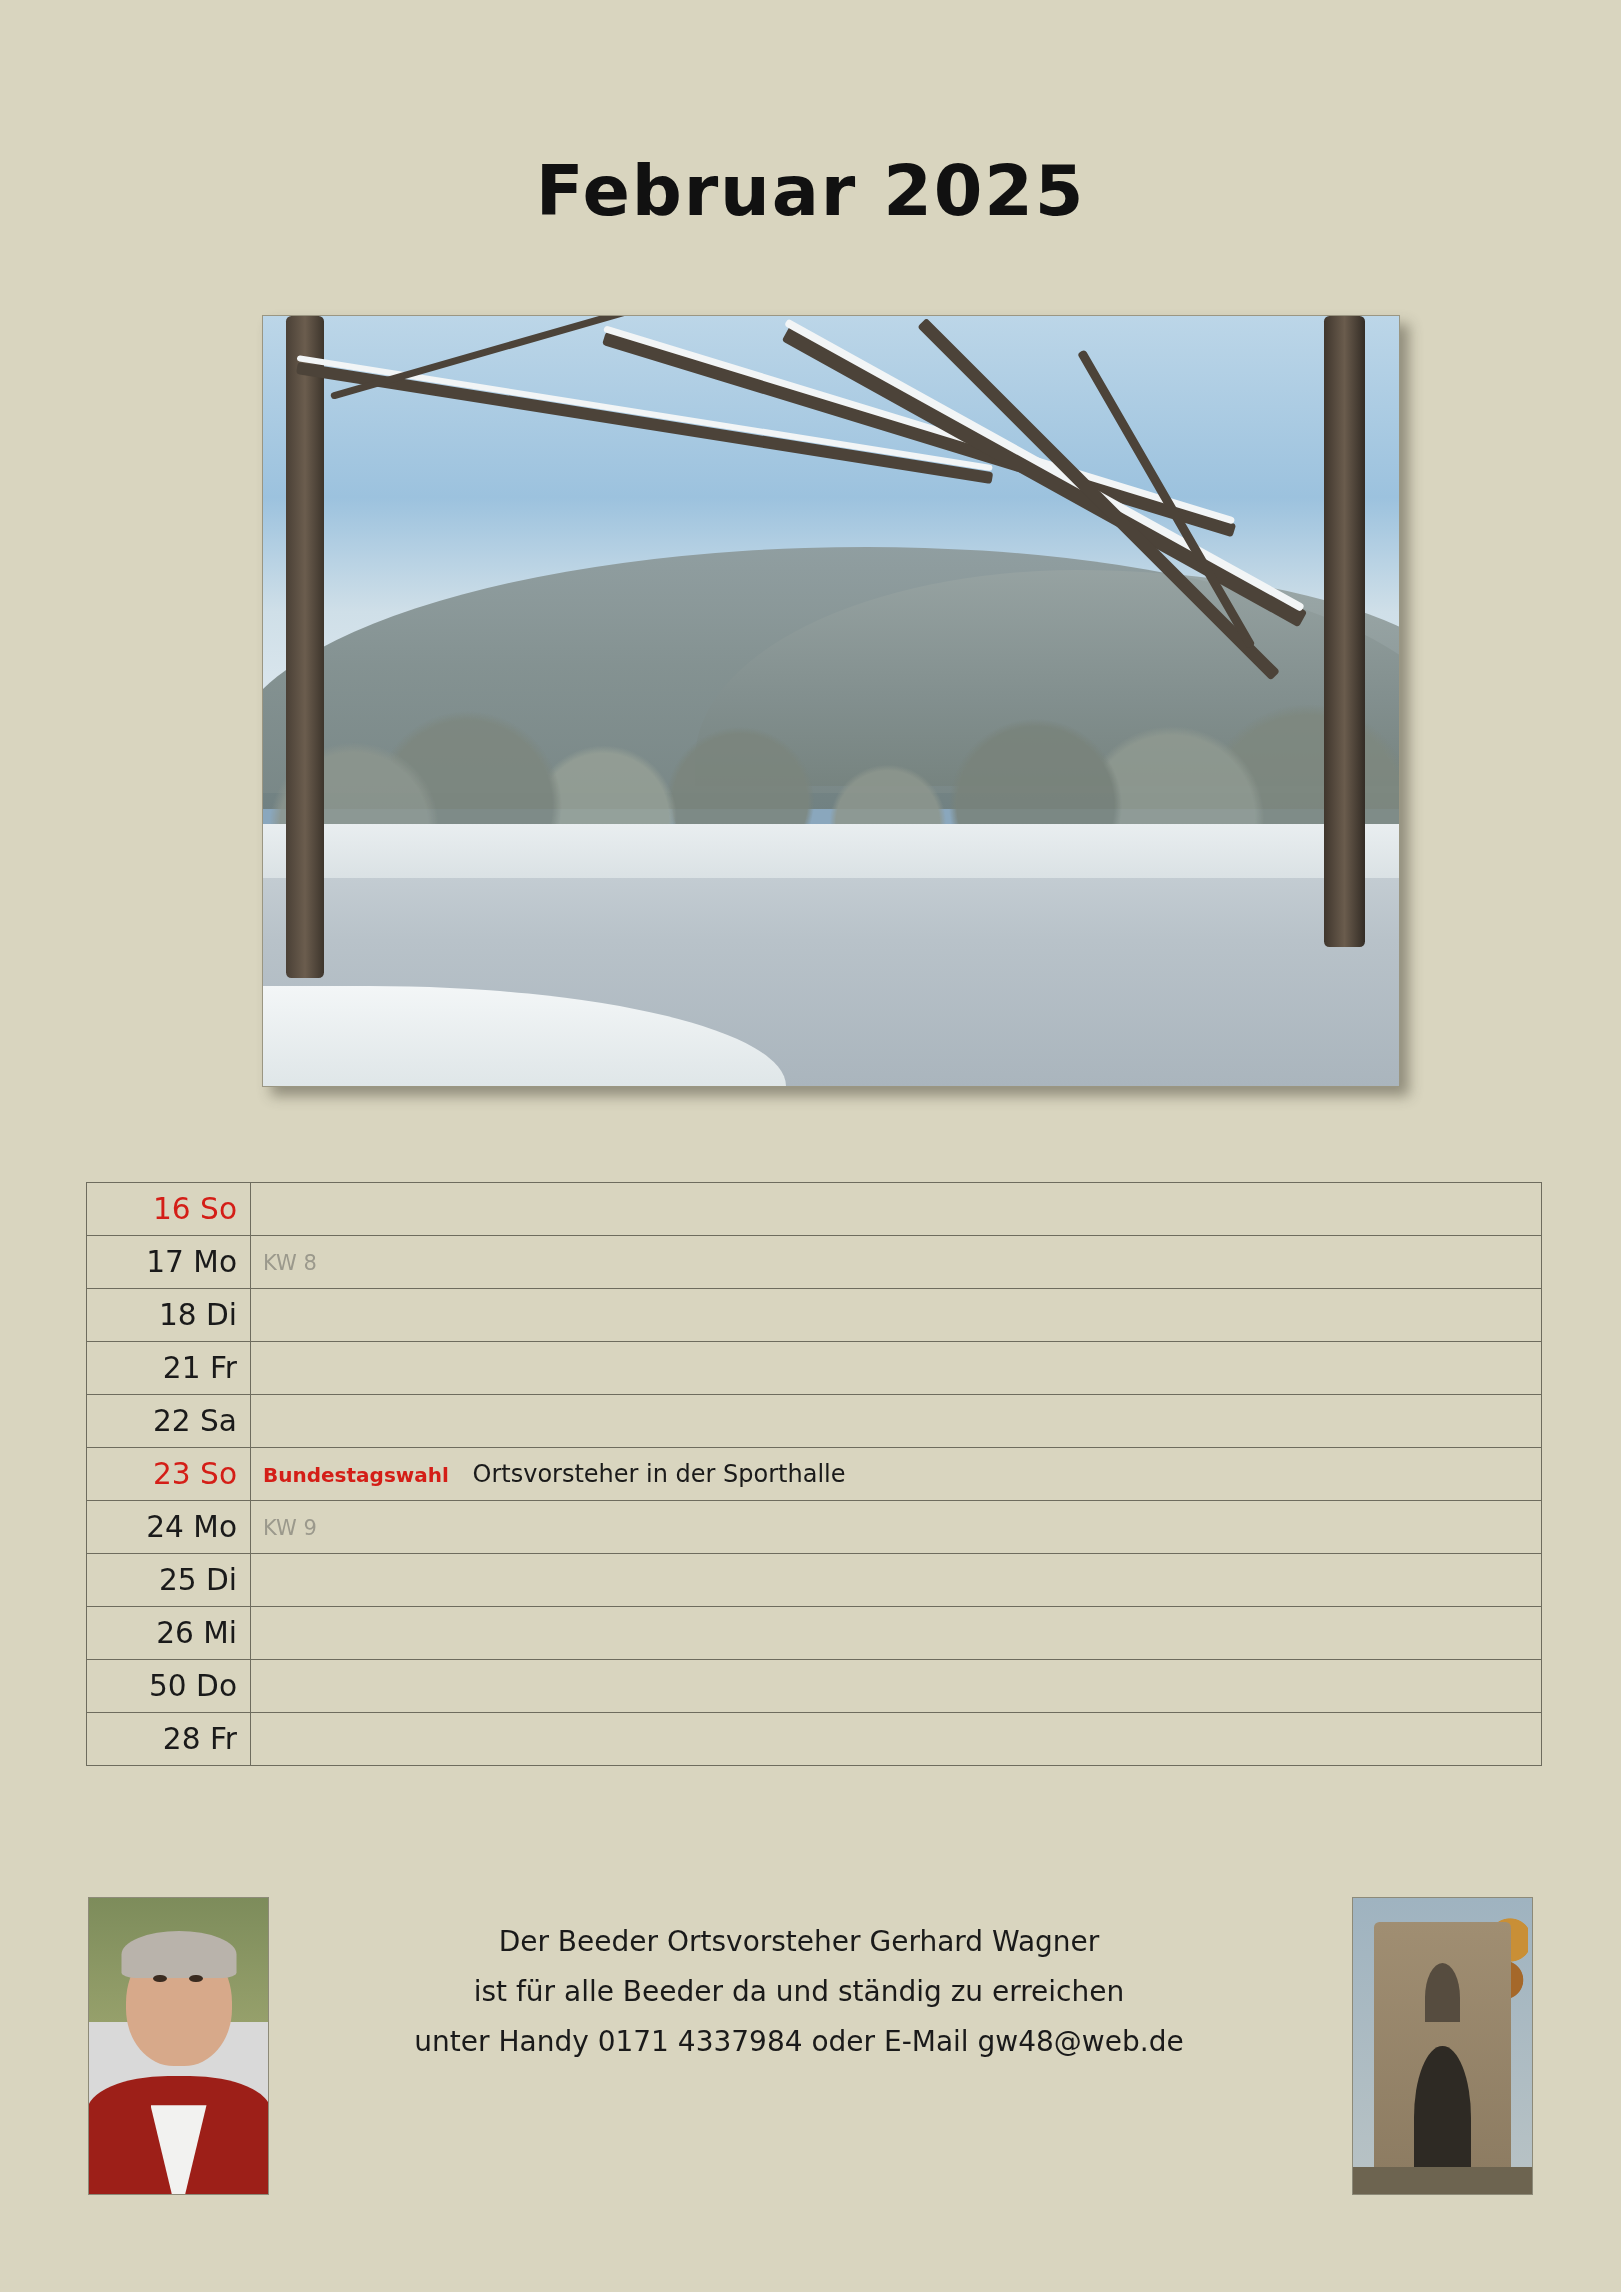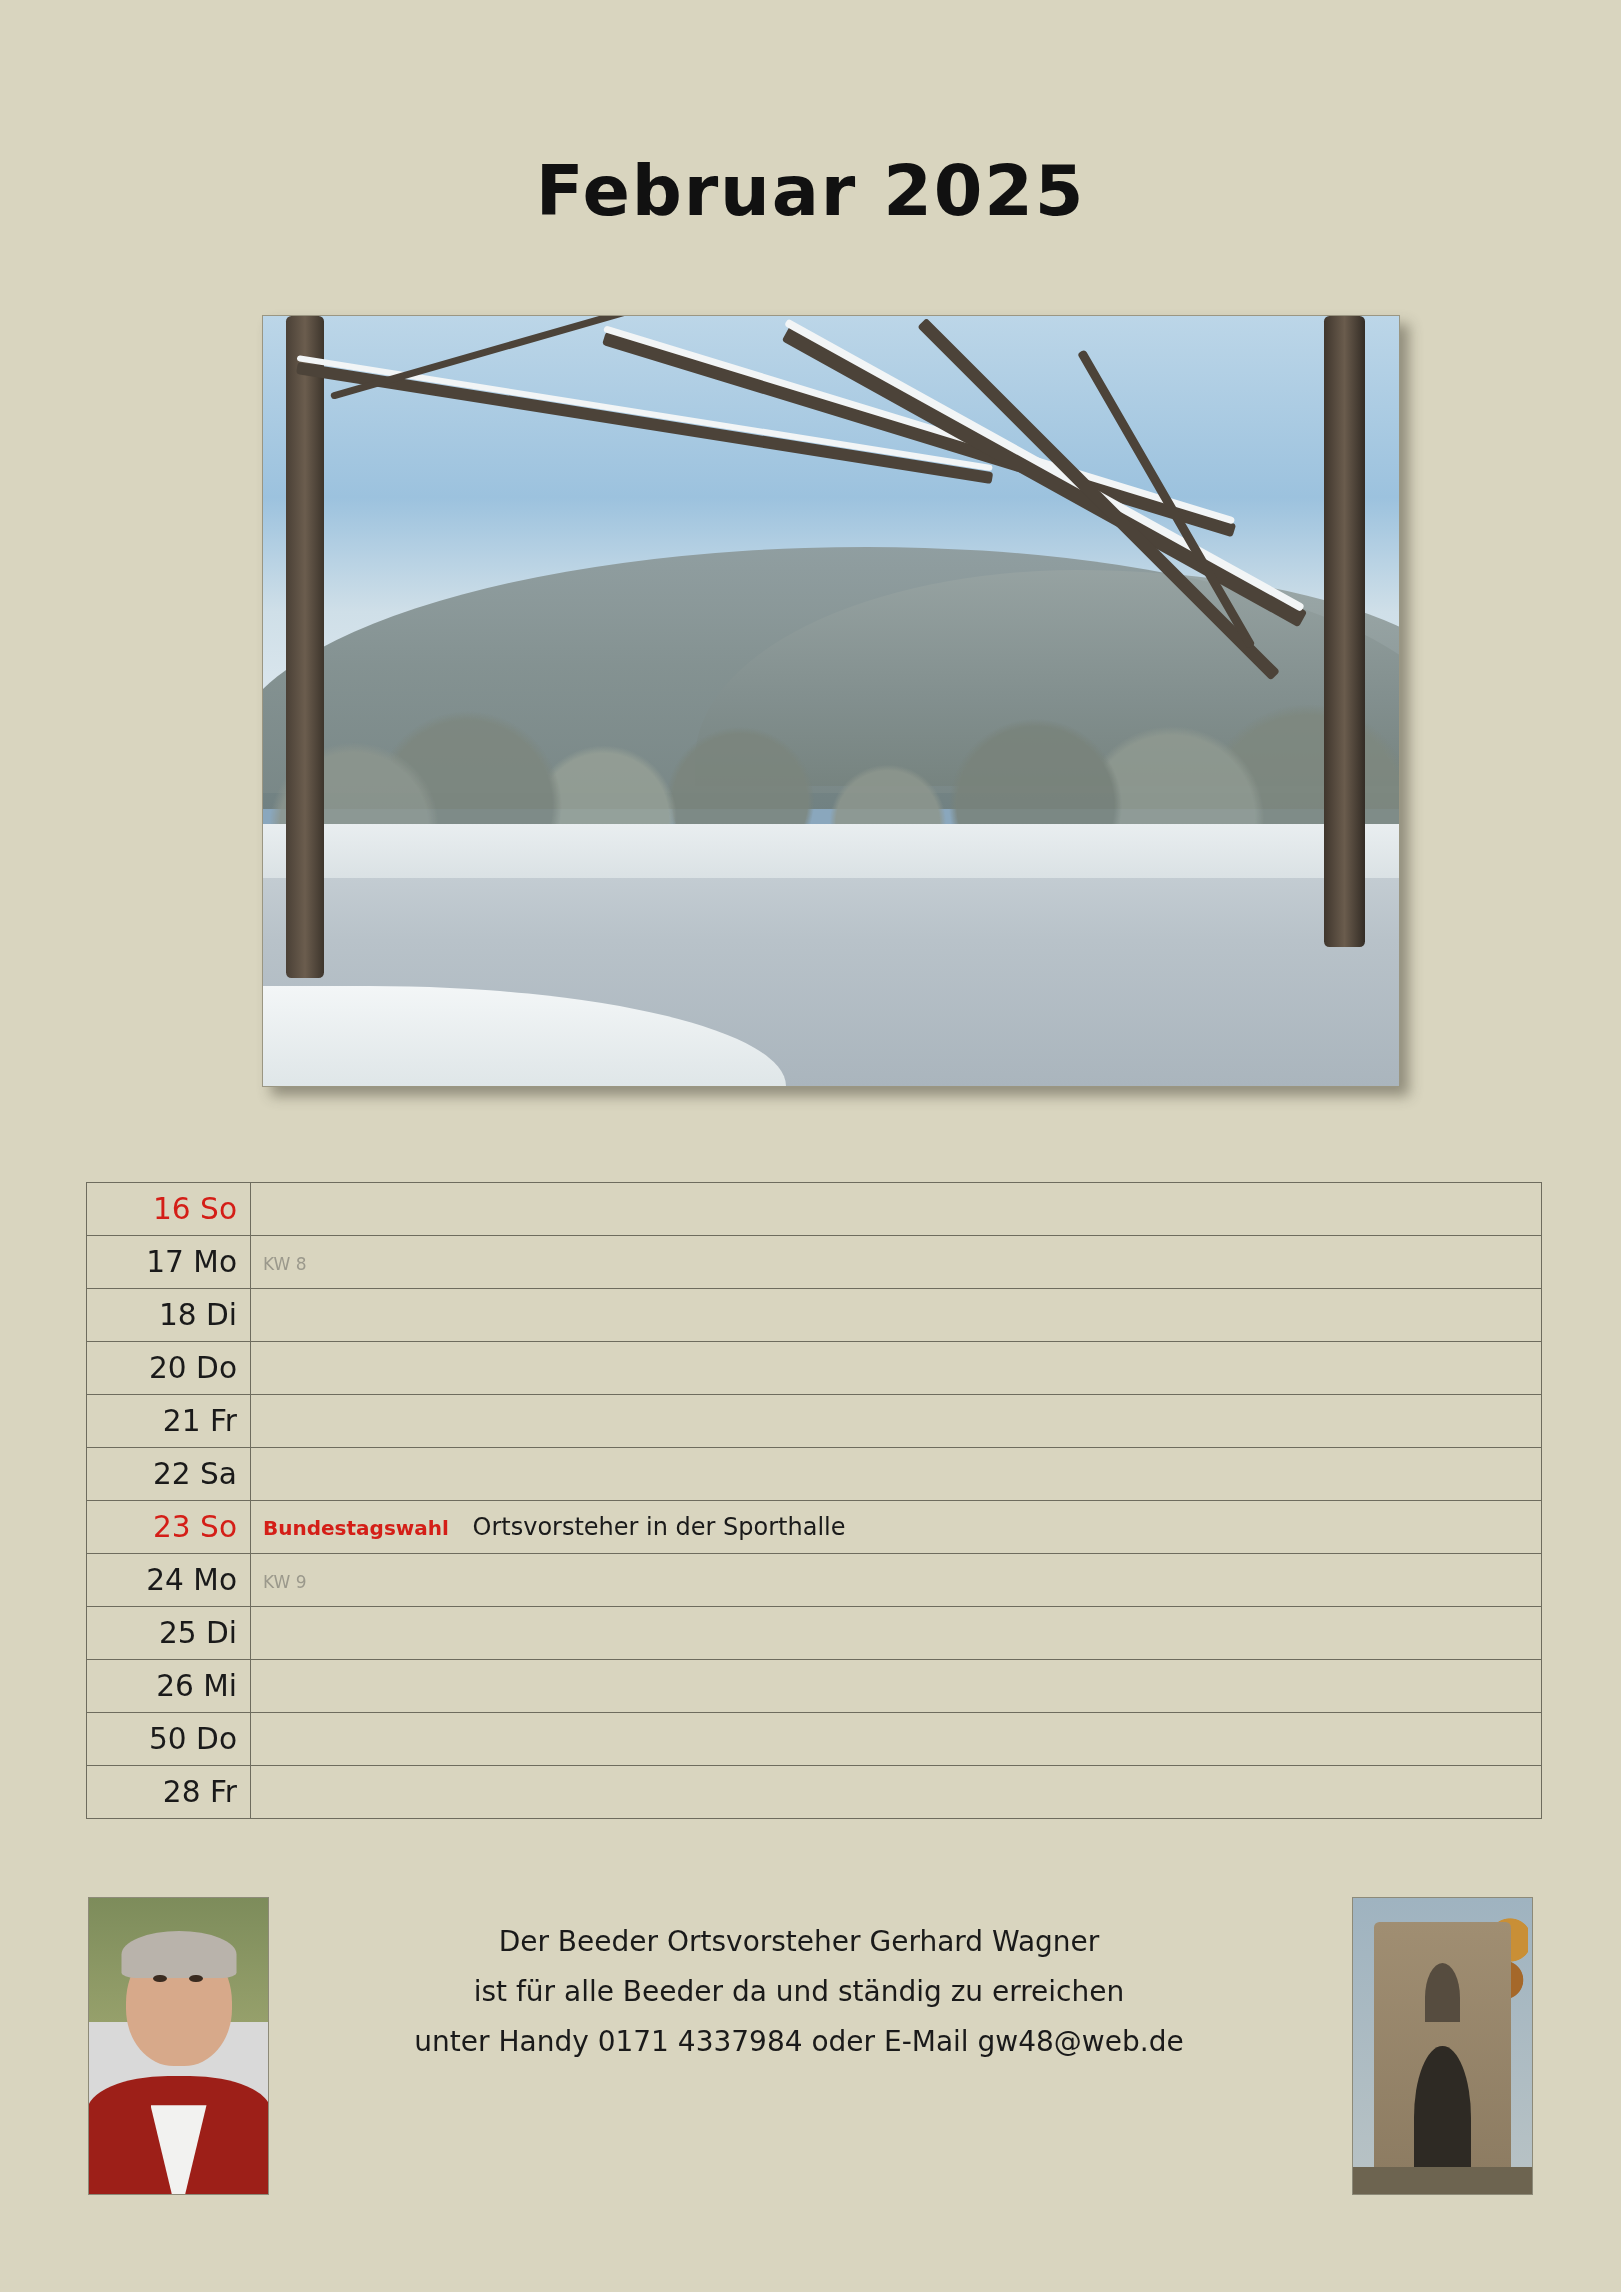--- a/index.html
+++ b/index.html
@@ -162,21 +162,21 @@
   td.daycell.sun { color: #d41e17; }
   td.eventcell {
     padding-left: 12.5px;
     font-size: 24px;
     color: #1a1a1a;
     text-align: left;
     vertical-align: middle;
   }
   .kw {
     color: #9b998c;
-    font-size: 17px;
+    font-size: 21px;
   }
   .ev-bold-red {
     color: #d41e17;
     font-weight: bold;
     font-size: 20px;
   }
   .ev-normal {
     color: #1a1a1a;
     font-size: 24px;
     margin-left: 16px;
@@ -322,28 +322,20 @@
       </tr>
       <tr>
         <td class="daycell"><span>18</span> <span>Di</span></td>
         <td class="eventcell">
           <span class="kw"></span>
           <span class="ev-bold-red"></span>
           <span class="ev-normal"></span>
         </td>
       </tr>
       <tr>
-        <td class="daycell"><span>20</span> <span>Do</span></td>
-        <td class="eventcell">
-          <span class="kw"></span>
-          <span class="ev-bold-red"></span>
-          <span class="ev-normal"></span>
-        </td>
-      </tr>
-      <tr>
         <td class="daycell"><span>21</span> <span>Fr</span></td>
         <td class="eventcell">
           <span class="kw"></span>
           <span class="ev-bold-red"></span>
           <span class="ev-normal"></span>
         </td>
       </tr>
       <tr>
         <td class="daycell"><span>22</span> <span>Sa</span></td>
         <td class="eventcell">

